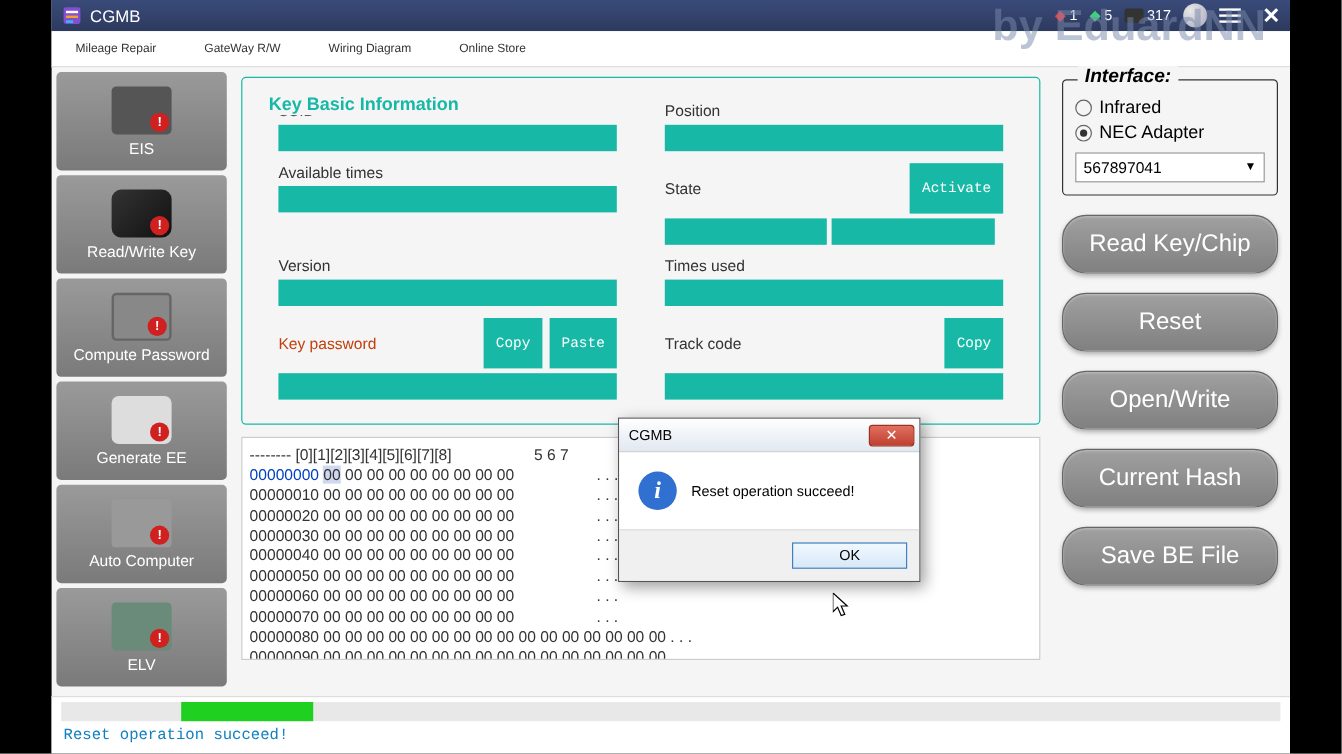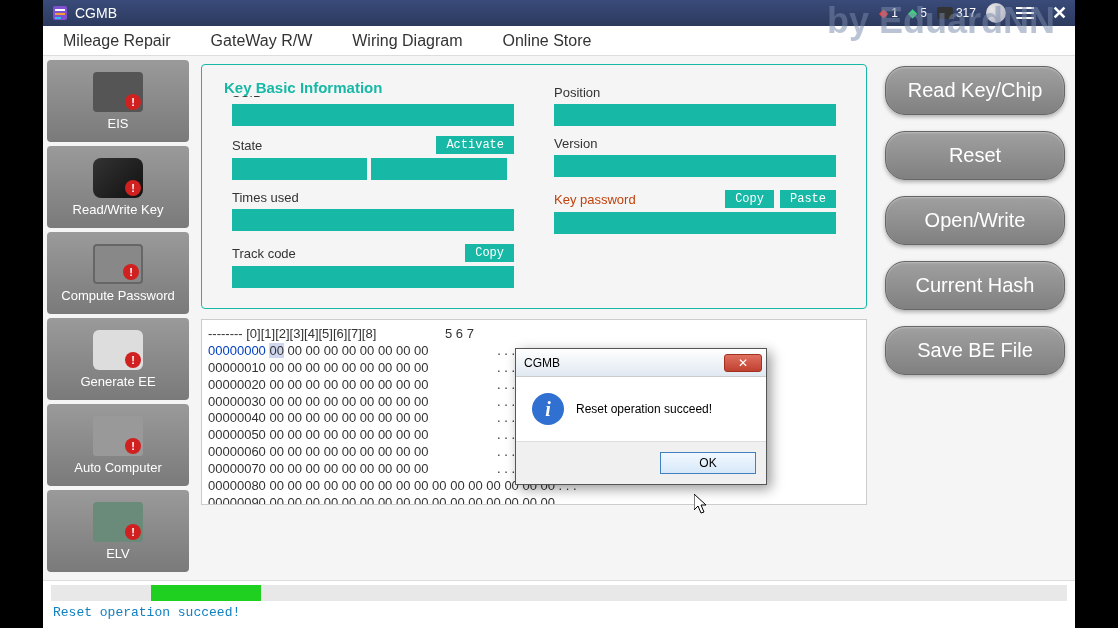--- a/index.html
+++ b/index.html
@@ -12,40 +12,40 @@
 .ctrl-item { display: flex; align-items: center; gap: 3px; color: #fff; }
 .red-gem { color: #f04040; }
 .green-gem { color: #40d080; }
 .chip-icon { width: 16px; height: 12px; background: #333; border-radius: 2px; position: relative; }
 .menu-icon { width: 18px; display: flex; flex-direction: column; gap: 3px; }
 .menu-icon span { height: 2px; background: #fff; }
 .close-x { font-size: 18px; font-weight: bold; cursor: pointer; margin-left: 8px; }
 .globe { width: 20px; height: 20px; border-radius: 50%; background: radial-gradient(circle at 30% 30%, #e8e8e8, #a8a8c0); }
 .watermark { position: absolute; right: 20px; top: 0px; font-size: 36px; font-weight: bold; color: #7a8aaa; opacity: 0.5; z-index: 1; }
 .menubar { height: 30px; background: #fff; display: flex; align-items: center; padding: 0 20px; gap: 40px; border-bottom: 1px solid #ddd; }
-.menubar-item { font-size: 16px; color: #333; cursor: pointer; }
+.menubar-item { font-size: 10px; color: #333; cursor: pointer; }
 .main-area { display: flex; height: calc(100% - 56px - 48px); }
 .sidebar { width: 150px; padding: 4px; display: flex; flex-direction: column; gap: 4px; }
 .sidebar-item { background: linear-gradient(to bottom, #9a9a9a, #7a7a7a); border-radius: 4px; display: flex; flex-direction: column; align-items: center; justify-content: center; padding: 8px 4px; cursor: pointer; color: #fff; font-size: 13px; position: relative; height: 82px; }
 .sidebar-icon { width: 50px; height: 40px; background: #555; border-radius: 4px; margin-bottom: 4px; position: relative; }
 .sidebar-icon.key { background: linear-gradient(135deg, #333, #111); border-radius: 8px; }
 .sidebar-icon.doc { background: #888; border: 2px solid #666; }
 .sidebar-icon.printer { background: #ddd; border-radius: 6px; }
 .sidebar-icon.ecu { background: #999; border-radius: 3px; }
 .sidebar-icon.pcb { background: #6a8a7a; }
 .red-badge { position: absolute; bottom: 2px; right: 2px; width: 16px; height: 16px; background: #d02020; border-radius: 50%; display: flex; align-items: center; justify-content: center; color: #fff; font-size: 11px; font-weight: bold; }
 .center-panel { flex: 1; padding: 8px; display: flex; flex-direction: column; }
 .fieldset { border: 1px solid #17b9a6; border-radius: 4px; padding: 20px 30px; position: relative; }
 .fieldset-legend { position: absolute; top: -10px; left: 14px; background: #f5f5f5; padding: 0 8px; color: #17b9a6; font-size: 15px; font-weight: bold; margin-top: 24px; }
 .info-grid { display: grid; grid-template-columns: 1fr 1fr; gap: 10px 40px; }
 .info-row { display: flex; flex-direction: column; gap: 4px; }
 .info-label-row { display: flex; align-items: center; gap: 6px; font-family: 'Courier New', monospace; font-size: 13px; color: #333; }
 .info-label { flex: 1; }
 .info-label.purple { color: #c2410c; }
-.small-btn { background: #17b9a6; color: #fff; border: none; padding: 2px 10px; font-size: 12px; font-family: 'Courier New', monospace; cursor: pointer; }
+.small-btn { background: #17b9a6; color: #fff; border: none; padding: 14px 10px; font-size: 12px; font-family: 'Courier New', monospace; cursor: pointer; }
 .info-input { height: 22px; background: #17b9a6; border: none; width: 100%; }
 .info-input.half { width: 48%; }
 .info-input-row { display: flex; gap: 4px; }
 .hex-panel { margin-top: 10px; background: #fff; border: 1px solid #ccc; padding: 6px; font-family: 'Courier New', monospace; font-size: 13px; line-height: 1.3; overflow: hidden; height: 186px; }
 .hex-header { color: #0040c0; }
 .hex-line { color: #333; white-space: pre; }
 .hex-addr { color: #0040c0; }
 .hex-sel { background: #d0d8f0; }
 .right-panel { width: 200px; padding: 10px; display: flex; flex-direction: column; gap: 16px; }
 .interface-box { border: 1px solid #333; border-radius: 4px; padding: 10px; position: relative; }
@@ -167,20 +167,26 @@
             <input class="info-input" style="">
           </div>
           <div class="info-row">
             <div class="info-label-row">
                 <span class="info-label">Position</span>
               </div>
             <input class="info-input" style="">
           </div>
           <div class="info-row">
             <div class="info-label-row">
+                <span class="info-label">Available times</span>
+              </div>
+            <input class="info-input" style="">
+          </div>
+          <div class="info-row">
+            <div class="info-label-row">
                 <span class="info-label">State</span>
                 <button class="small-btn">Activate</button>
               </div>
             <div class="info-input-row">
                 <input class="info-input half" style="">
                 <input class="info-input half" style="">
               </div>
           </div>
           <div class="info-row">
             <div class="info-label-row">
@@ -221,20 +227,37 @@
         <div class="hex-line">00000040 00 00 00 00 00 00 00 00 00                   . . .</div>
         <div class="hex-line">00000050 00 00 00 00 00 00 00 00 00                   . . .</div>
         <div class="hex-line">00000060 00 00 00 00 00 00 00 00 00                   . . .</div>
         <div class="hex-line">00000070 00 00 00 00 00 00 00 00 00                   . . .</div>
         <div class="hex-line">00000080 00 00 00 00 00 00 00 00 00 00 00 00 00 00 00 00 . . .</div>
         <div class="hex-line">00000090 00 00 00 00 00 00 00 00 00 00 00 00 00 00 00 00</div>
       </div>
     </div>
 
     <div class="right-panel">
+      <div class="interface-box">
+        <div class="interface-legend">Interface:</div>
+        <div class="radio-row">
+          <div class="radio-circle"></div>
+          <span>Infrared</span>
+        </div>
+        <div class="radio-row">
+          <div class="radio-circle">
+              <div class="radio-dot"></div>
+            </div>
+          <span>NEC Adapter</span>
+        </div>
+        <div class="combo">
+          <span>567897041</span>
+          <span class="combo-arrow">▼</span>
+        </div>
+      </div>
       <div class="action-btn">Read Key/Chip</div>
       <div class="action-btn">Reset</div>
       <div class="action-btn">Open/Write</div>
       <div class="action-btn">Current Hash</div>
       <div class="action-btn">Save BE File</div>
     </div>
   </div>
 
   <div class="bottom-bar">
     <div class="progress">

